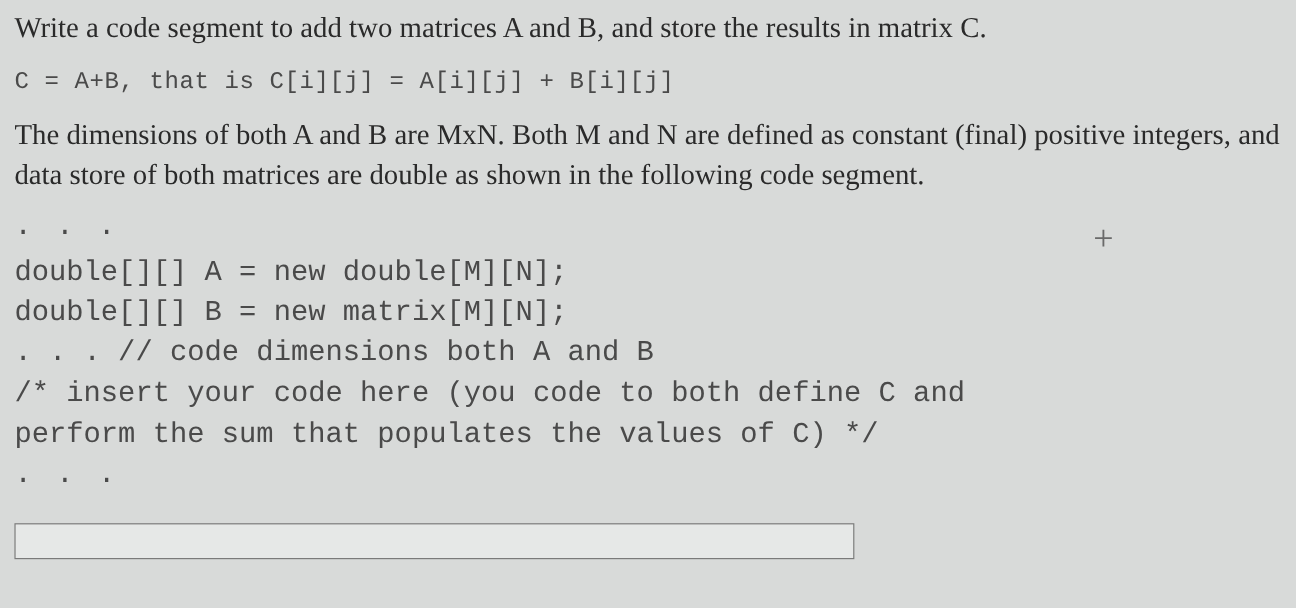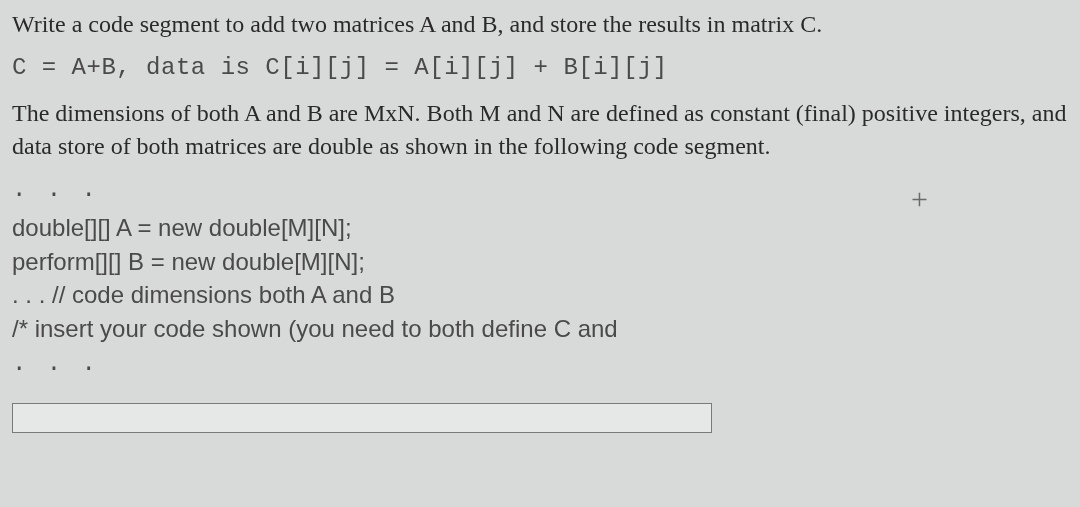--- a/index.html
+++ b/index.html
@@ -7,21 +7,21 @@
   body {
     background: #d8dad9;
     font-family: Georgia, "Times New Roman", serif;
     color: #2a2a2a;
     padding: 8px 12px;
     position: relative;
   }
   .mono {
     font-family: "Courier New", Courier, monospace;
     letter-spacing: 0.5px;
-    font-size: 24px;
+    font-size: 20px;
     color: #4a4a4a;
   }
   .prose {
     font-size: 24px;
     line-height: 1.35;
     color: #2a2a2a;
     margin-bottom: 14px;
   }
   .line {
     margin-bottom: 14px;
@@ -29,21 +29,21 @@
   .formula-line {
     font-family: "Courier New", Courier, monospace;
     font-size: 24px;
     color: #3a3a3a;
     margin-bottom: 16px;
   }
   .code-block {
     margin-top: 8px;
   }
   .code-line {
-    font-family: Liberation Sans, sans-serif;
+    font-family: Liberation Mono, monospace;
     font-size: 24px;
     line-height: 1.4;
     color: #4a4a4a;
   }
   .dots {
     font-family: "Courier New", Courier, monospace;
     font-size: 24px;
     color: #4a4a4a;
     letter-spacing: 3px;
     margin: 4px 0;
@@ -67,33 +67,34 @@
   .wrap { position: relative; }
 </style>
 </head>
 <body>
 
 <div class="wrap">
 
   <p class="prose">Write a code segment to add two matrices A and B, and store the results in matrix C.</p>
 
   <div class="formula-line">
-    <span class="mono">C = A+B,</span><span class="mono"> data is </span><span class="mono">C[i][j] = A[i][j] + B[i][j]</span>
+    <span class="mono">C = A+B,</span><span class="mono"> that is </span><span class="mono">C[i][j] = A[i][j] + B[i][j]</span>
   </div>
 
   <p class="prose line">The dimensions of both A and B are MxN. Both M and N are defined as constant (final) positive integers, and data store of both matrices are double as shown in the following code segment.</p>
 
   <span class="plus-icon">+</span>
 
   <div class="dots">. . .</div>
 
   <div class="code-block">
     <div class="code-line">double[][] A = new double[M][N];</div>
-    <div class="code-line">perform[][] B = new double[M][N];</div>
+    <div class="code-line">double[][] B = new matrix[M][N];</div>
     <div class="code-line">. . . // code dimensions both A and B</div>
-    <div class="code-line">/* insert your code shown (you need to both define C and</div>
+    <div class="code-line">/* insert your code here (you code to both define C and</div>
+    <div class="code-line">perform the sum that populates the values of C) */</div>
   </div>
 
   <div class="dots">. . .</div>
 
   <div class="input-bar" value=""></div>
 
 </div>
 
 </body></html>

